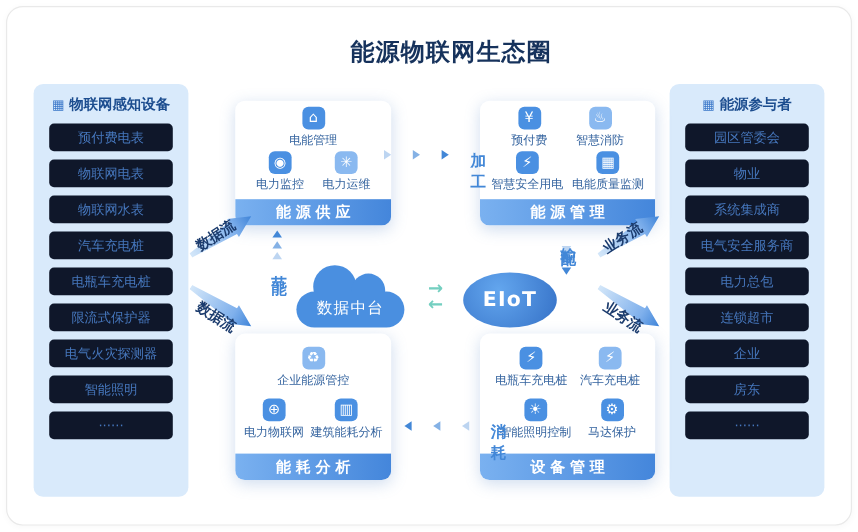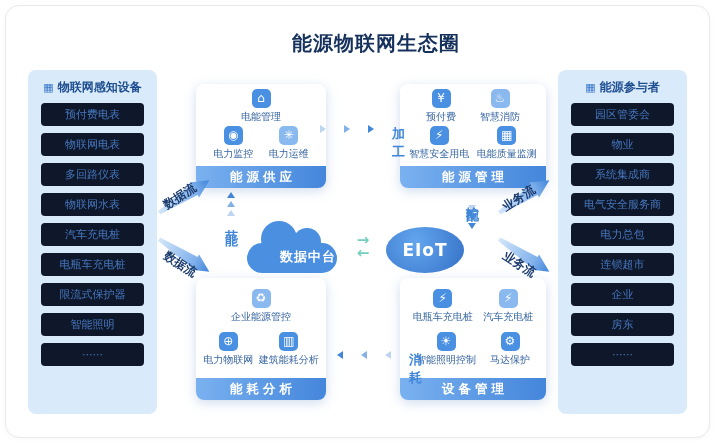--- a/index.html
+++ b/index.html
@@ -49,22 +49,22 @@
     text-indent:4px; text-align:center; line-height:22px; }
 
   
   .cloud { position:absolute; left:247px; top:221px; width:90px; height:52px; }
   .cloud .base { position:absolute; left:0; bottom:0; width:90px; height:30px;
     background:#4a8fe0; border-radius:15px; }
   .cloud .p1 { position:absolute; left:14px; top:0; width:36px; height:36px;
     border-radius:50%; background:#4a8fe0; }
   .cloud .p2 { position:absolute; left:46px; top:7px; width:28px; height:28px;
     border-radius:50%; background:#4a8fe0; }
-  .cloud .txt { position:absolute; left:16px; bottom:7px; width:100%; text-align:center;
-    color:#fff; font-size:13px; font-weight:bold; letter-spacing:1px; }
+  .cloud .txt { position:absolute; left:0; bottom:7px; width:100%; text-align:center;
+    color:#fff; font-size:13px; font-weight:normal; letter-spacing:1px; }
   .eiot { position:absolute; left:386px; top:227px; width:78px; height:46px;
     border-radius:50%; background:radial-gradient(circle at 38% 32%,#63a6ee,#3470c6);
     color:#fff; font-weight:bold; font-size:17px; text-align:center;
     line-height:46px; letter-spacing:1px; }
   .exchange { position:absolute; left:344px; top:234px; width:38px; display:flex;
     flex-direction:column; align-items:center; color:#74cfc0; font-weight:bold;
     font-size:15px; line-height:13px; }
 
   
   .flow-h { position:absolute; display:flex; align-items:flex-start; justify-content:center;
@@ -106,25 +106,25 @@
   <div class="title">能源物联网生态圈</div>
 
   <div class="panel left">
     <div class="panel-header">
       <span class="hicon">▦</span>
       <span>物联网感知设备</span>
     </div>
     <div class="panel-items">
       <div class="pill">预付费电表</div>
       <div class="pill">物联网电表</div>
-      <div class="pill">多回路仪表</div>
       <div class="pill">物联网水表</div>
       <div class="pill">汽车充电桩</div>
       <div class="pill">电瓶车充电桩</div>
       <div class="pill">限流式保护器</div>
+      <div class="pill">电气火灾探测器</div>
       <div class="pill">智能照明</div>
       <div class="pill">······</div>
     </div>
   </div>
 
   <div class="panel right">
     <div class="panel-header">
       <span class="hicon">▦</span>
       <span>能源参与者</span>
     </div>

